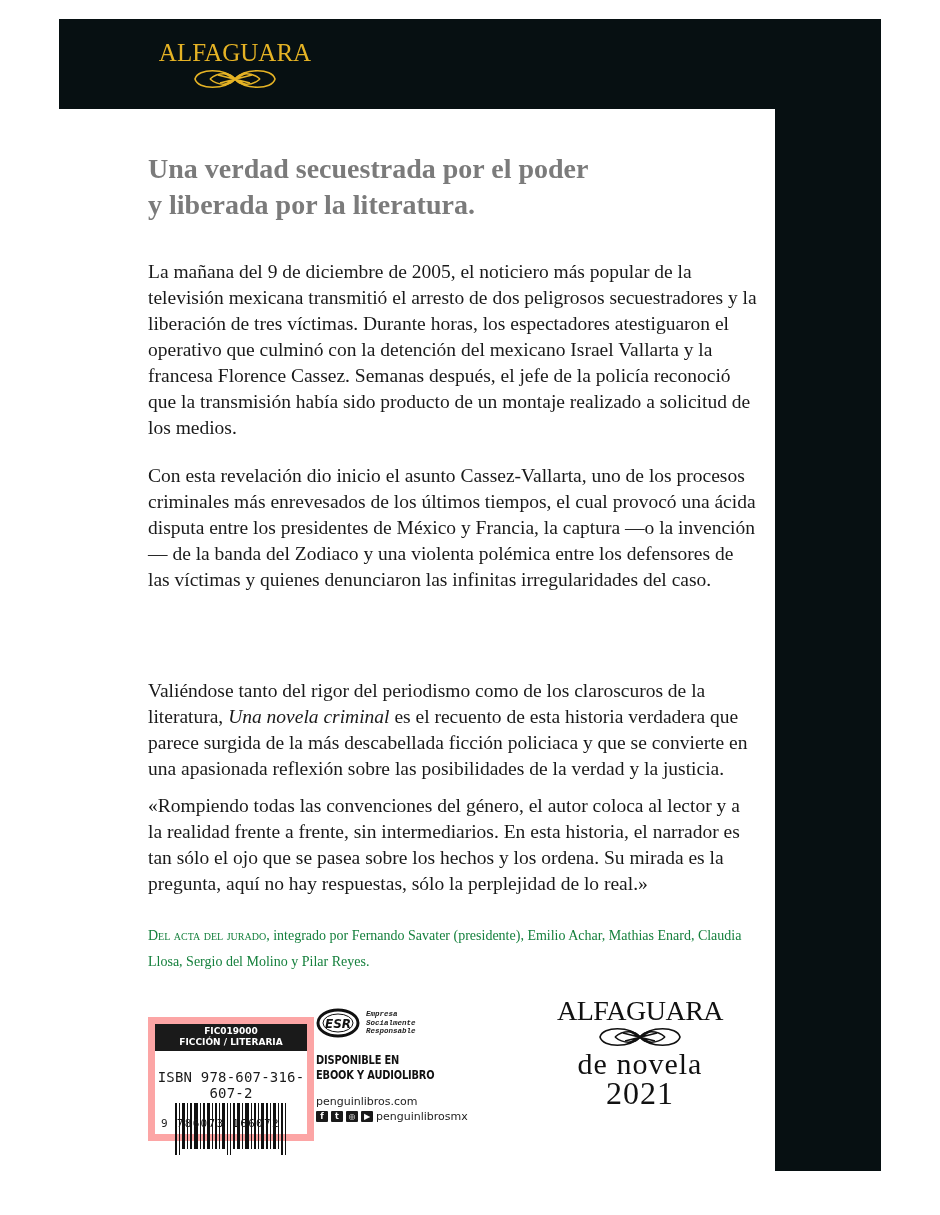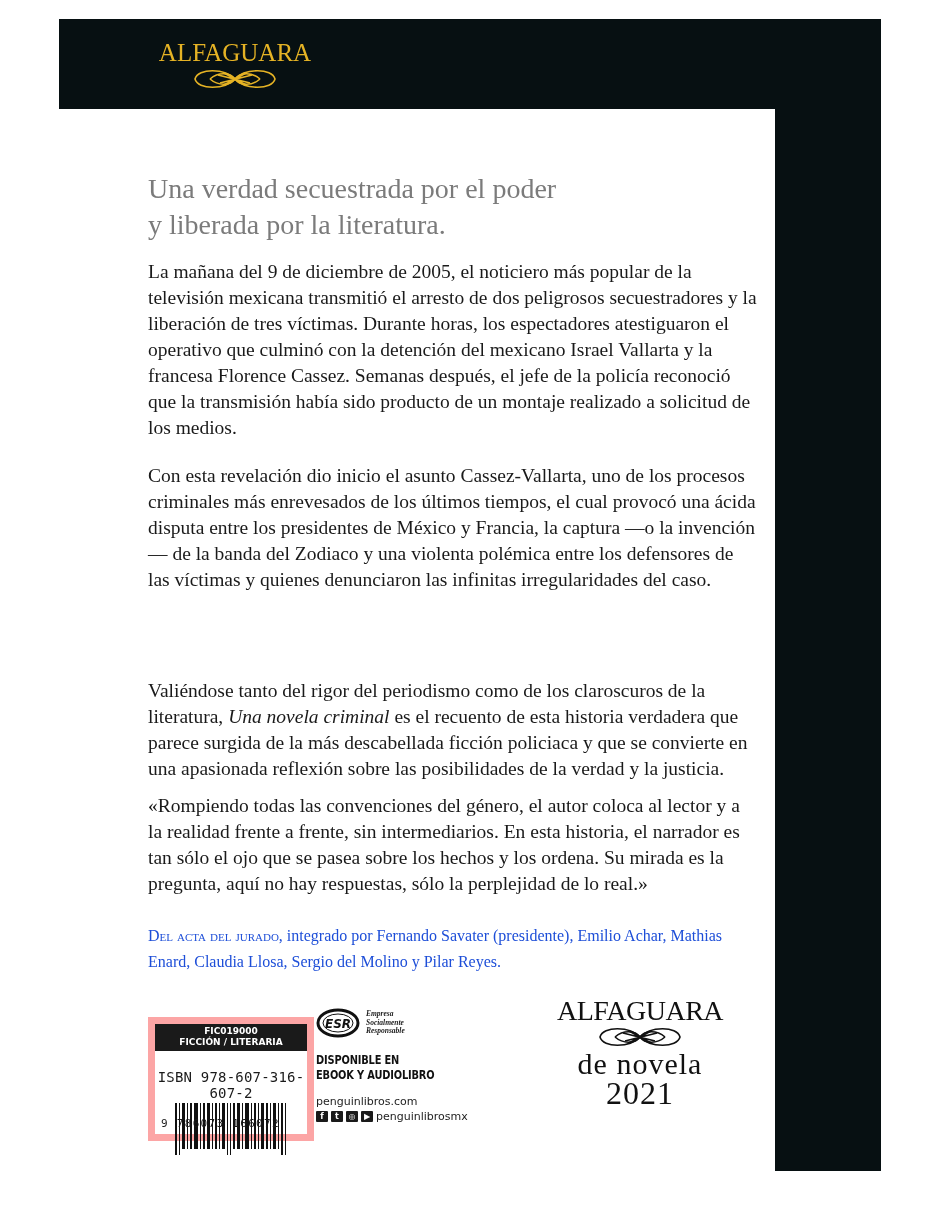--- a/index.html
+++ b/index.html
@@ -31,38 +31,37 @@
       font-family: "Liberation Serif", serif;
       font-size: 25px;
       letter-spacing: 0px;
       color: #e5b325;
       line-height: 26px;
     }
     .logo-flourish { display: block; margin: 0 auto; }
 
     .headline {
       position: absolute; left: 148px; top: 151px; width: 600px;
-      font-size: 28px; line-height: 36px; font-weight: normal;
+      font-size: 28px; line-height: 36px; font-weight: bold;
       color: #7b7b7b;
-      margin-top: 20px;
     }
     .para {
       position: absolute; left: 148px; width: 610px;
       font-size: 19.5px; line-height: 26px;
       color: #1a1a1a;
     }
     .para em { font-style: italic; }
     #p1 { top: 259px; }
     #p2 { top: 463px; }
     #p3 { top: 639px; margin-top: 39px; }
     #quote { top: 793px; }
     .jury {
       position: absolute; left: 148px; top: 923px; width: 610px;
-      font-size: 16px; line-height: 26px;
-      color: #1d4ed8;
+      font-size: 14px; line-height: 26px;
+      color: #15803d;
     }
     .smallcaps { font-variant: small-caps; }
 
     
     .barcode-box {
       position: absolute; left: 148px; top: 1017px;
       width: 152px; height: 110px;
       border: 7px solid #fca5a5;
       background: #fff;
       font-family: "DejaVu Sans", sans-serif;
@@ -82,21 +81,21 @@
       font-size: 11px; letter-spacing: 1.3px;
       position: absolute; left: 6px; bottom: 4px; white-space: pre;
     }
 
     
     .esr {
       position: absolute; left: 316px; top: 1008px;
       display: flex; align-items: center; gap: 6px;
     }
     .esr-text {
-      font-family: Liberation Serif, serif; font-style: italic; font-weight: bold;
+      font-family: Liberation Mono, monospace; font-style: italic; font-weight: bold;
       font-size: 7.5px; line-height: 8.5px; color: #222;
     }
     .available {
       position: absolute; left: 316px; top: 1053px;
       font-family: "DejaVu Sans", sans-serif; font-weight: bold;
       font-size: 12px; line-height: 15px; color: #111;
       letter-spacing: -0.2px;
       transform: scaleX(0.82); transform-origin: left top;
     }
     .website {

